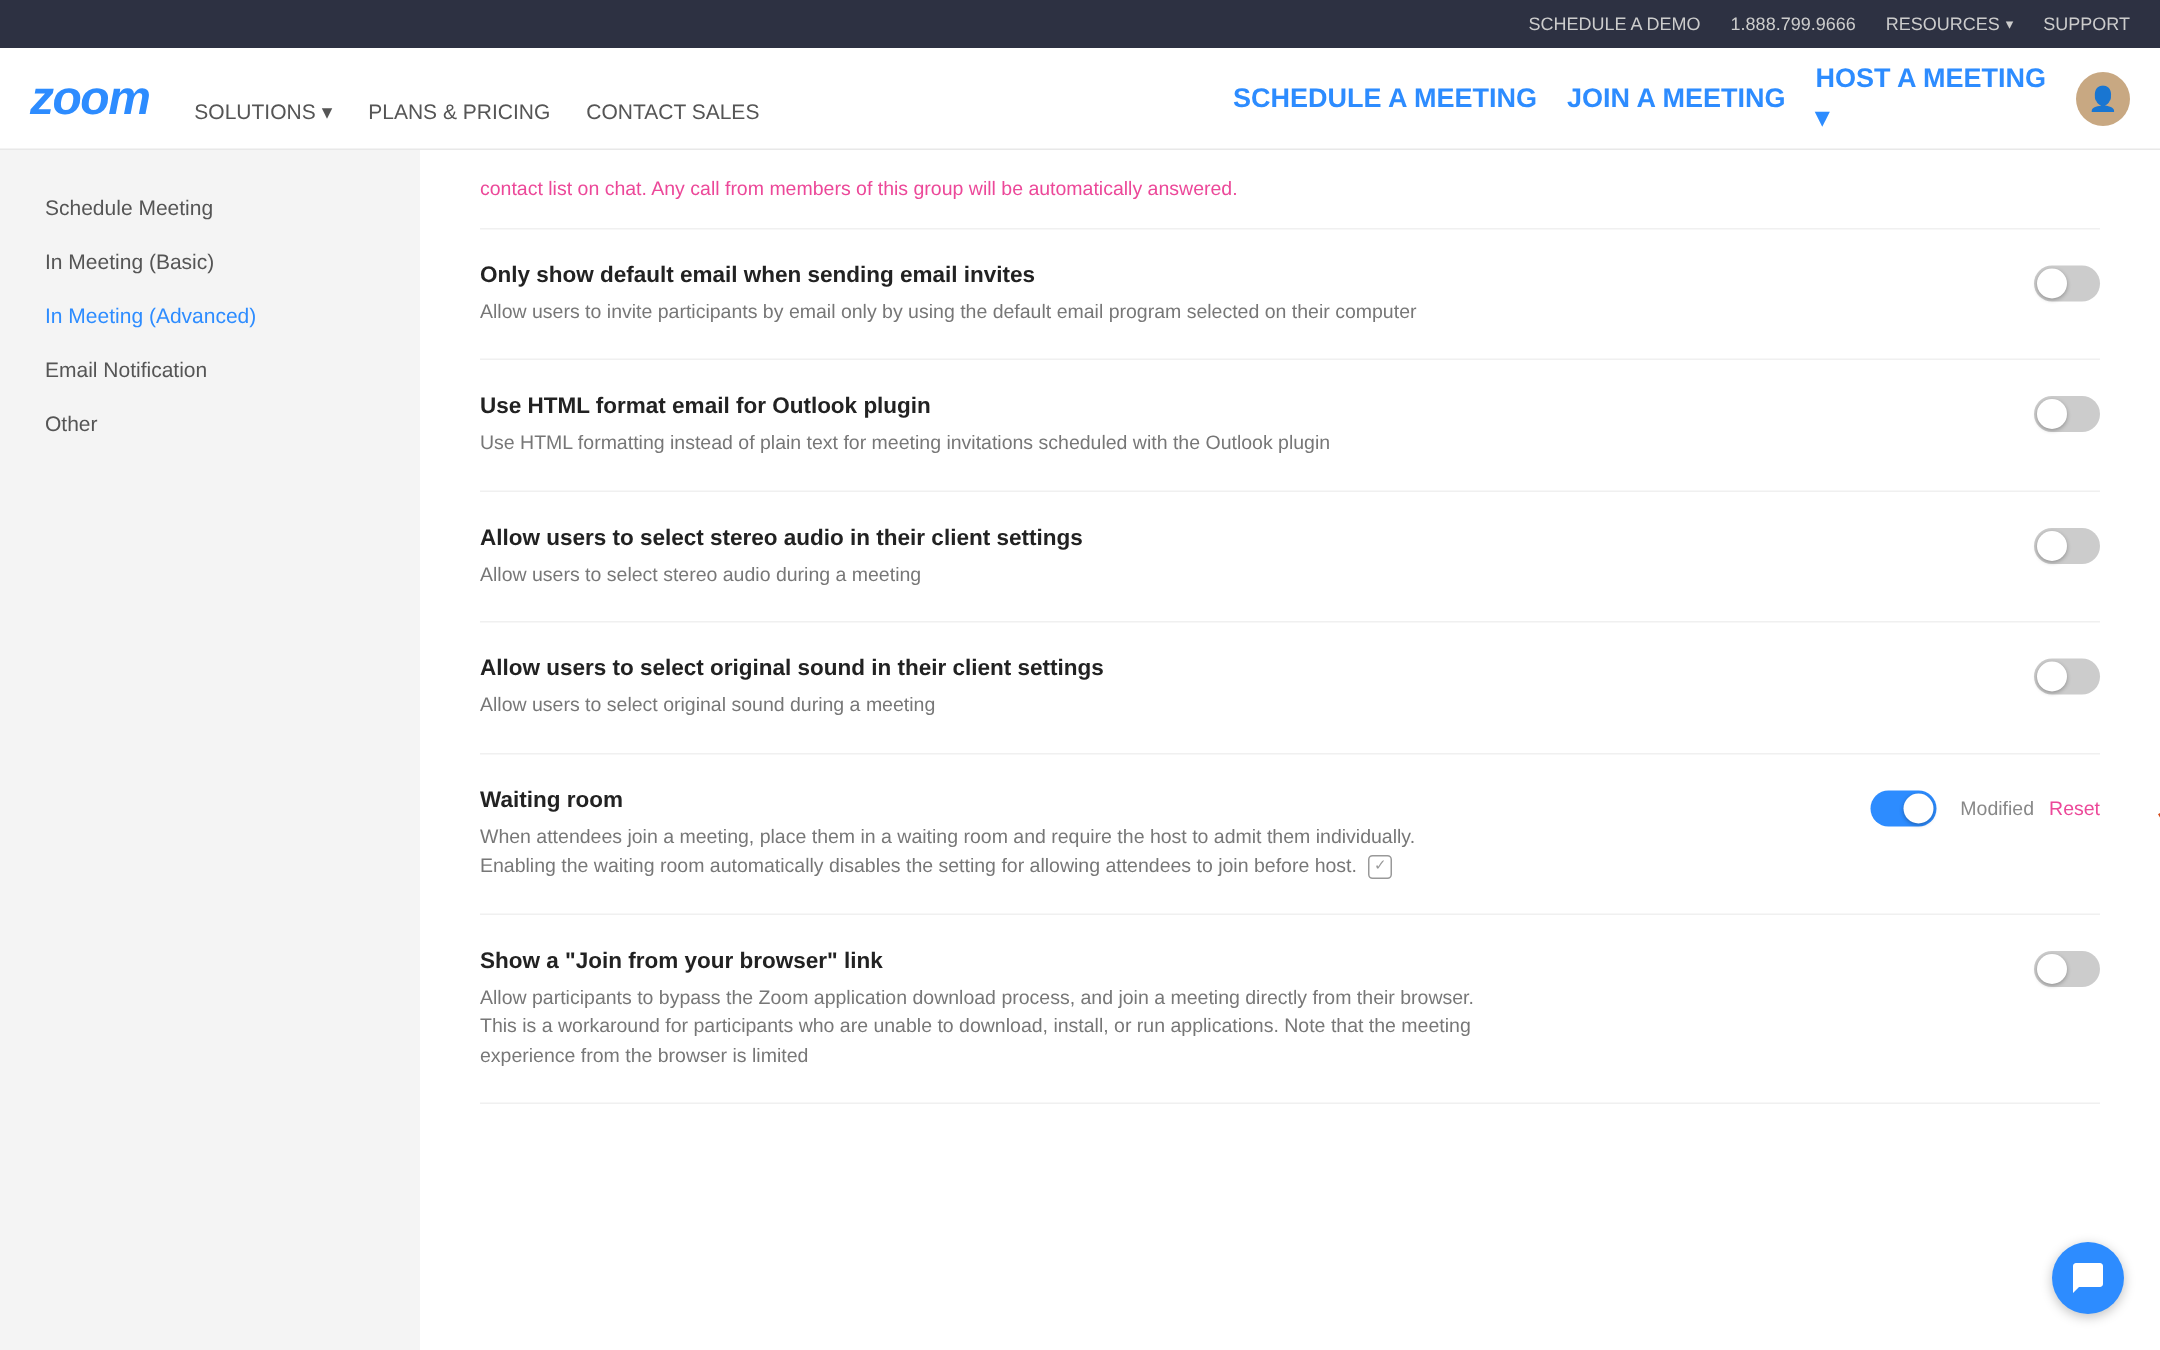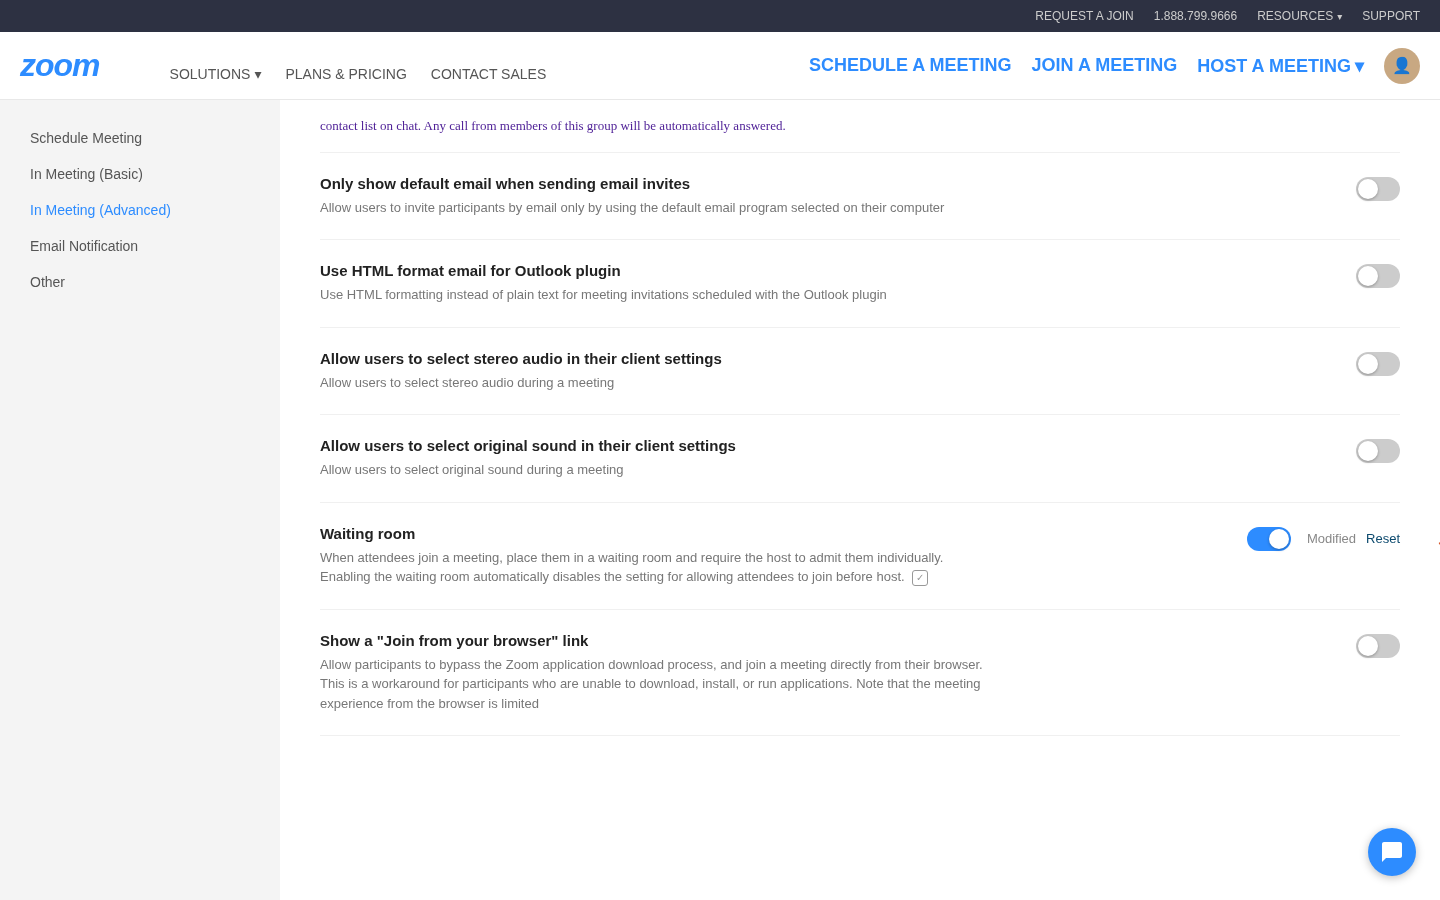--- a/index.html
+++ b/index.html
@@ -22,21 +22,20 @@
     .resources-chevron { font-size: 10px; }
 
     
     .main-nav {
       display: flex;
       align-items: center;
       padding: 0 20px;
       height: 68px;
       border-bottom: 1px solid #e8e8e8;
       position: relative;
-      gap: 40px;
     }
     .logo {
       color: #2d8cff;
       font-size: 32px;
       font-weight: 700;
       letter-spacing: -1px;
       margin-right: 30px;
       font-style: italic;
     }
     .nav-left { display: flex; align-items: center; gap: 24px; margin-top: 16px; }
@@ -54,21 +53,21 @@
       align-items: center;
       gap: 20px;
       margin-left: auto;
     }
     .nav-right a {
       text-decoration: none;
       font-size: 18px;
       font-weight: 600;
       color: #2d8cff;
     }
-    .nav-right a.host { display: flex; align-items: flex-end; gap: 4px; }
+    .nav-right a.host { display: flex; align-items: flex-start; gap: 4px; flex-direction: column; }
     .avatar {
       width: 36px;
       height: 36px;
       border-radius: 50%;
       background: #c8a882;
       overflow: hidden;
       display: flex;
       align-items: center;
       justify-content: center;
       font-size: 16px;
@@ -153,21 +152,21 @@
       display: flex;
       align-items: center;
       gap: 10px;
     }
     .modified-label {
       font-size: 13px;
       color: #888;
     }
     .reset-link {
       font-size: 13px;
-      color: #0c4a6e;
+      color: #ec4899;
       cursor: pointer;
       text-decoration: none;
     }
 
     
     .toggle {
       position: relative;
       width: 44px;
       height: 24px;
       flex-shrink: 0;
@@ -205,23 +204,22 @@
       pointer-events: none;
     }
 
     
     .partial-top {
       padding: 16px 0;
       border-bottom: 1px solid #f0f0f0;
     }
     .partial-top .setting-desc {
       font-size: 13px;
-      color: #4c1d95;
+      color: #ec4899;
       line-height: 1.5;
-      font-family: Liberation Serif, serif;
     }
 
     
     .chat-btn {
       position: fixed;
       bottom: 24px;
       right: 24px;
       width: 48px;
       height: 48px;
       border-radius: 50%;
@@ -231,21 +229,21 @@
       justify-content: center;
       cursor: pointer;
       box-shadow: 0 2px 8px rgba(0,0,0,0.25);
     }
     .chat-btn svg { color: #fff; }
   </style>
 </head>
 <body>
 
 <div class="top-bar">
-  <a>REQUEST A JOIN</a>
+  <a>SCHEDULE A DEMO</a>
   <a>1.888.799.9666</a>
   <a class="resources">
     <span>RESOURCES</span>
     <span class="resources-chevron">▾</span>
   </a>
   <a>SUPPORT</a>
 </div>
 
 <nav class="main-nav">
   <div class="logo">zoom</div>

